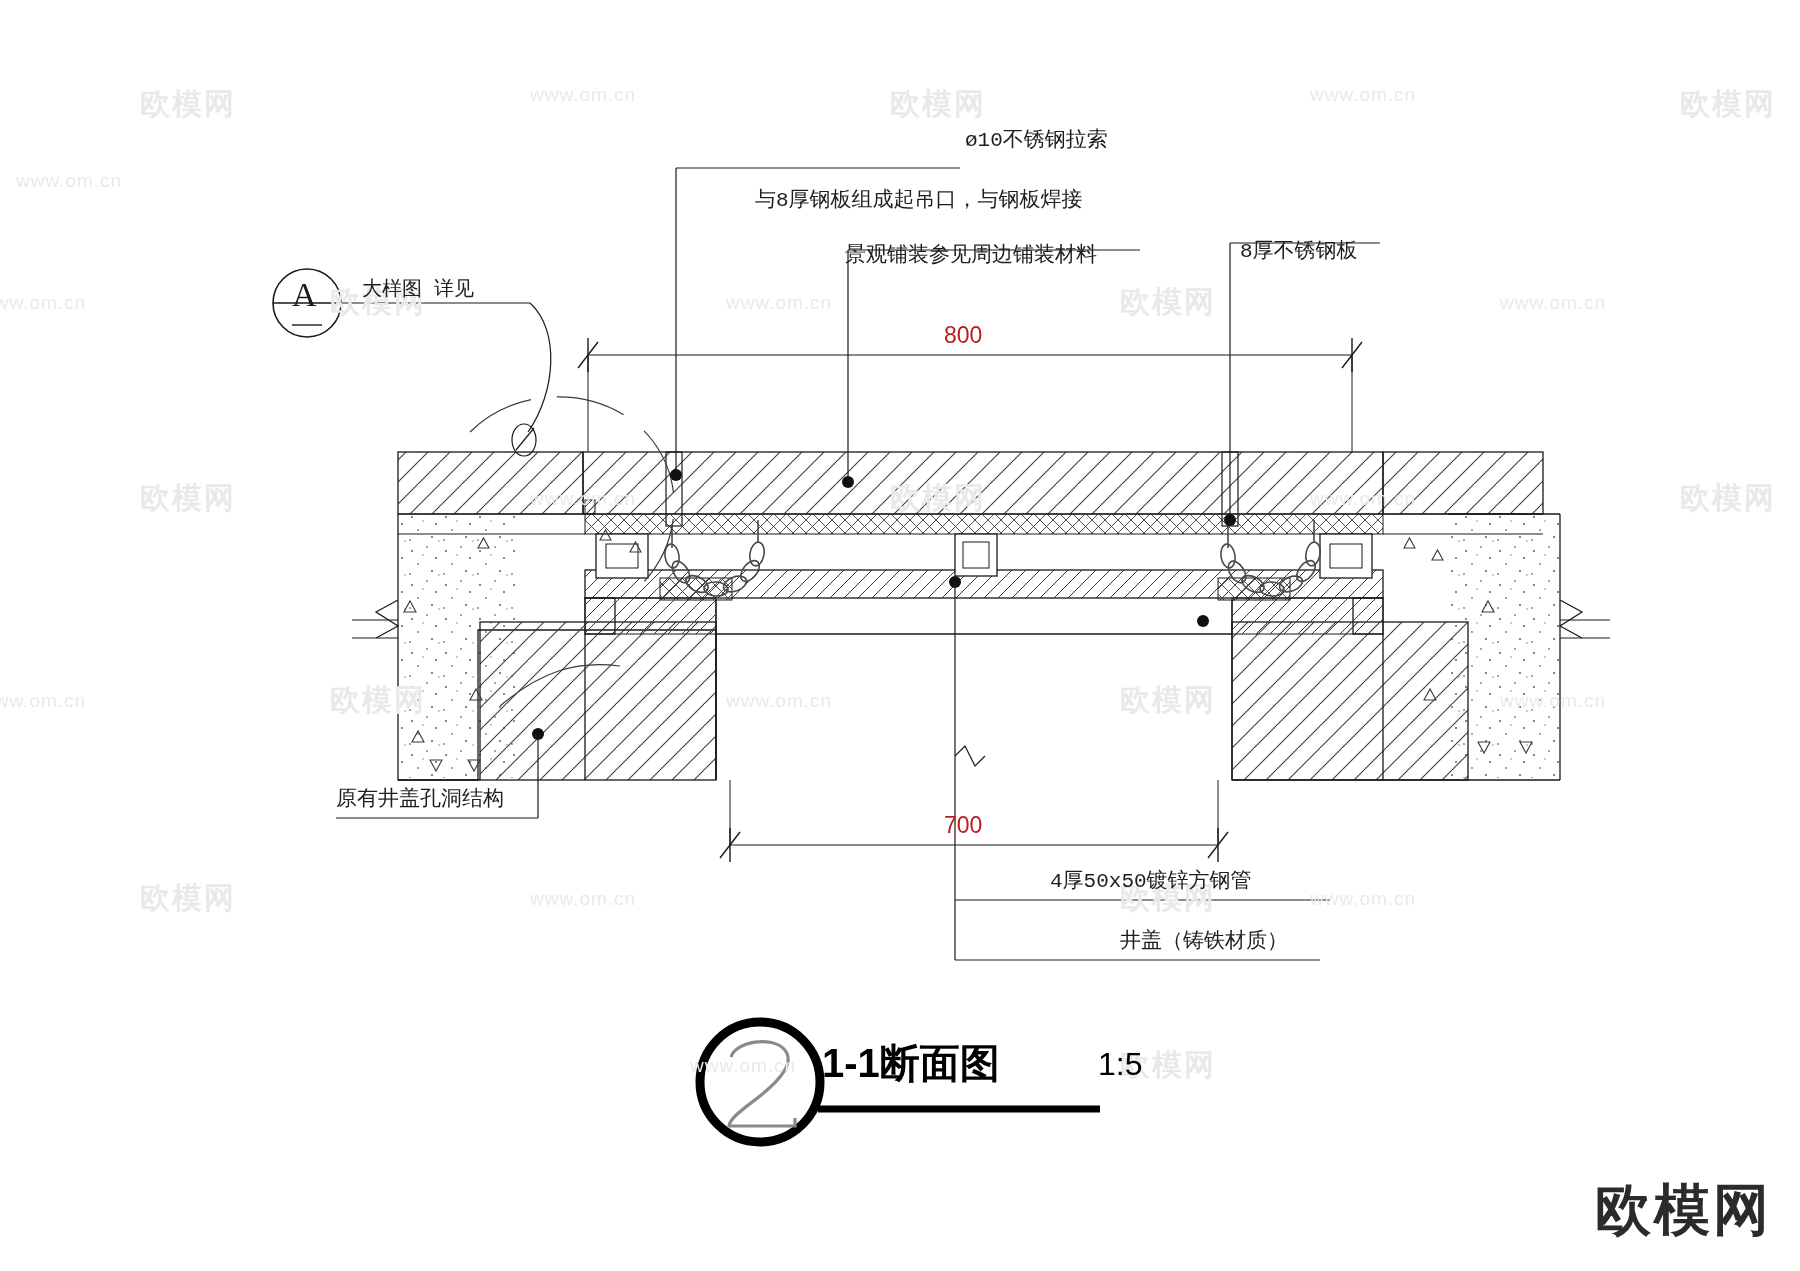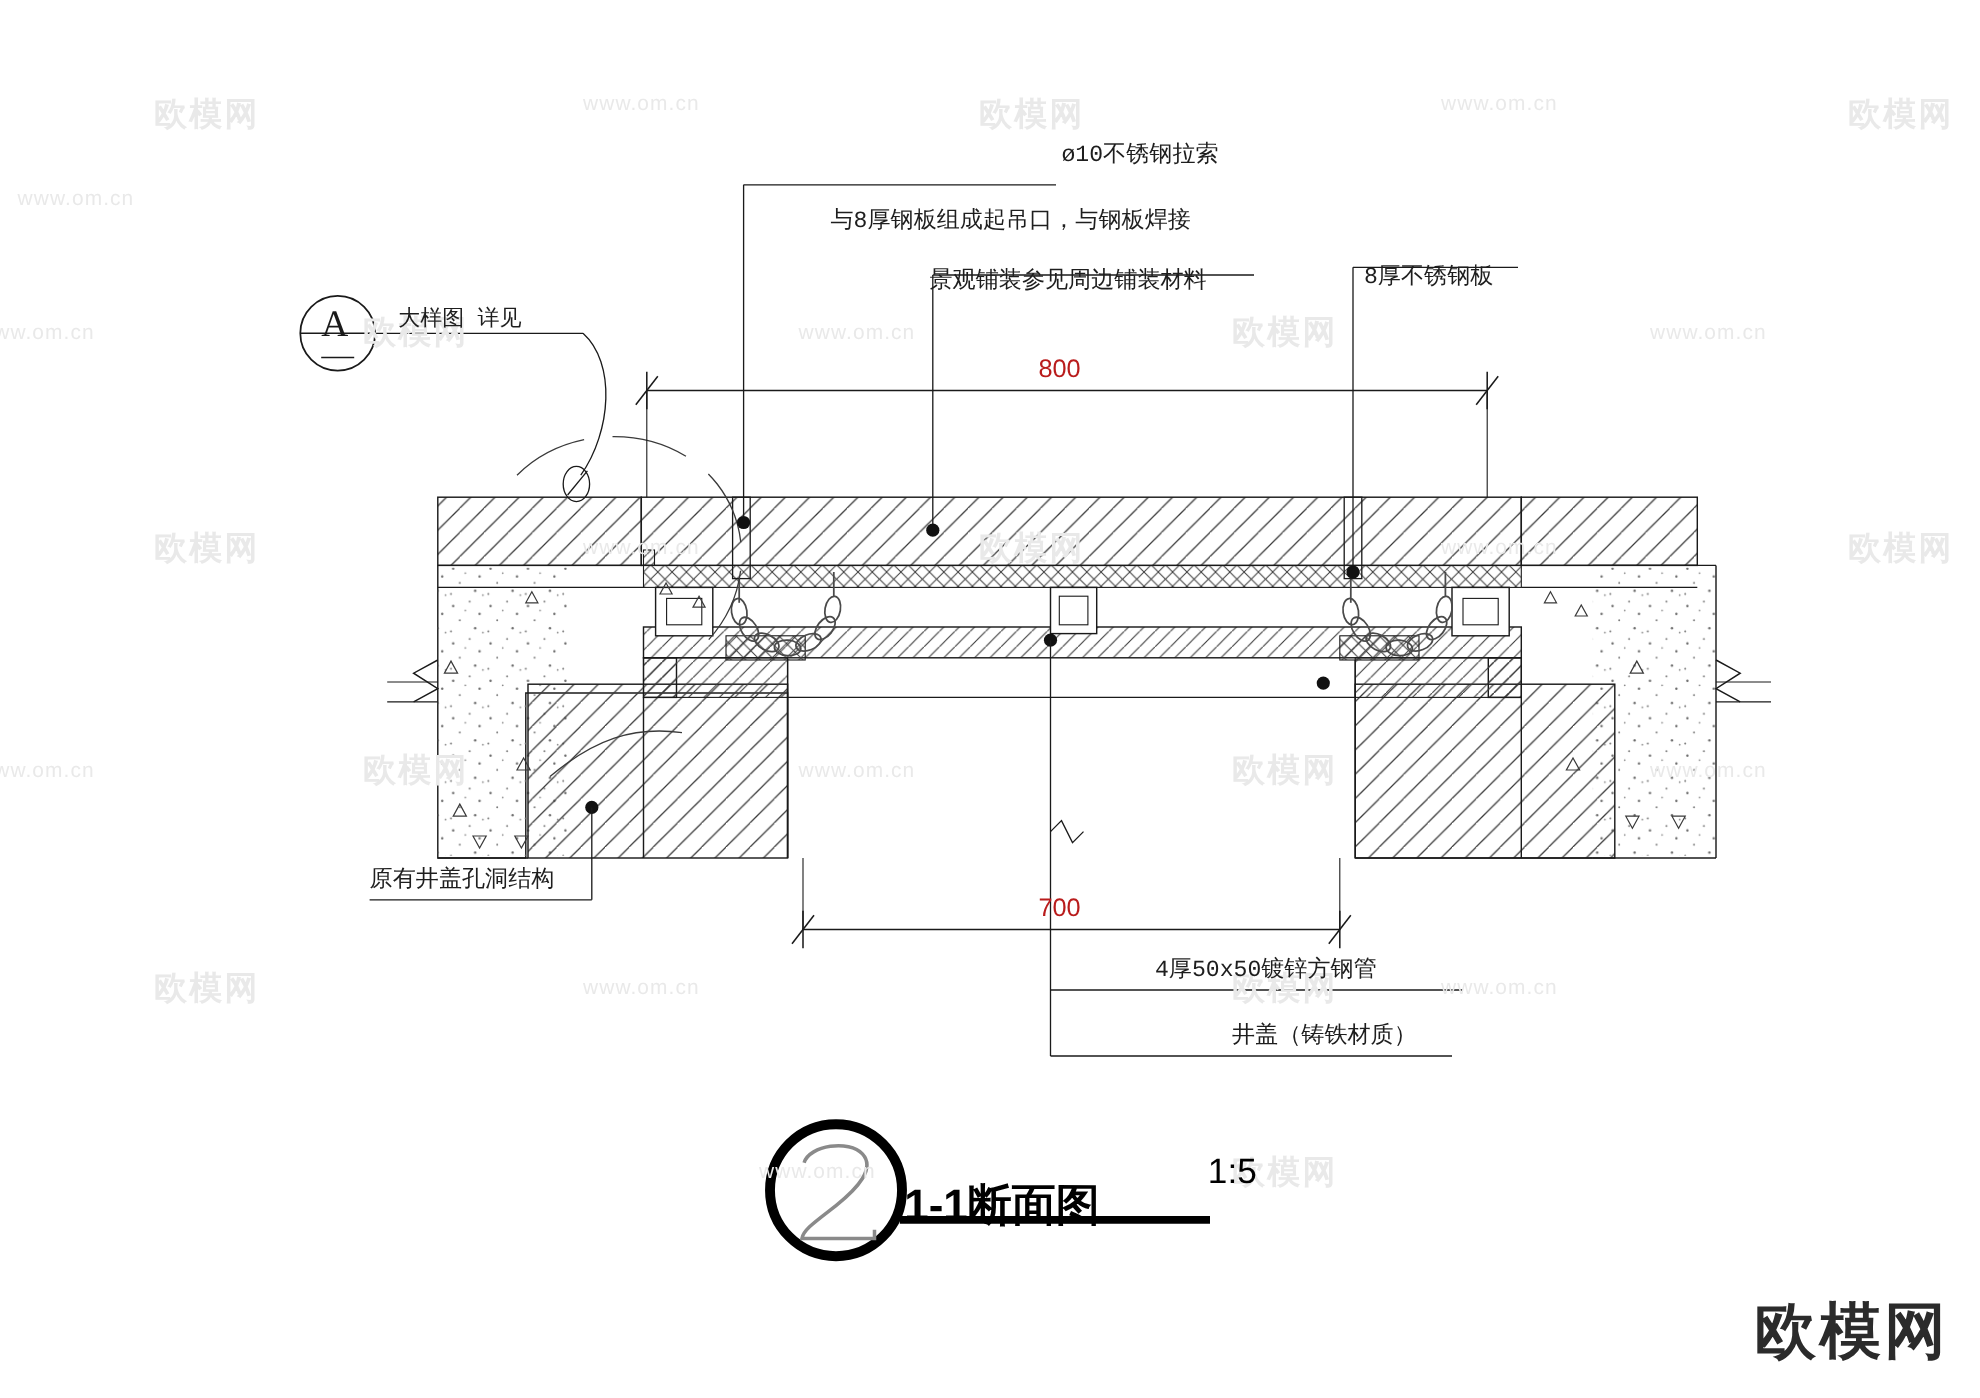--- a/index.html
+++ b/index.html
@@ -275,17 +275,17 @@
 
   <div class="lbl" style="left:1120px;top:926px;text-align:center;">井盖（铸铁材质）</div>
 
   <div class="lbl" style="left:362px;top:275px;font-size:20px;">大样图  详见</div>
   <div style="position:absolute;left:292px;top:276px;font-size:34px;color:#1a1a1a;
               font-family:'Liberation Serif',serif;">A</div>
 
   <div class="dim" style="left:944px;top:322px;">800</div>
   <div class="dim" style="left:944px;top:812px;">700</div>
 
-  <div class="title-txt" style="left:822px;top:1068px;text-align:right;">1-1断面图</div>
+  <div class="title-txt" style="left:822px;top:1036px;text-align:right;">1-1断面图</div>
   <div class="scale-txt" style="left:1098px;top:1046px;">1:5</div>
 
   <div class="wm-big">欧模网</div>
 </div>
 
 </body></html>

